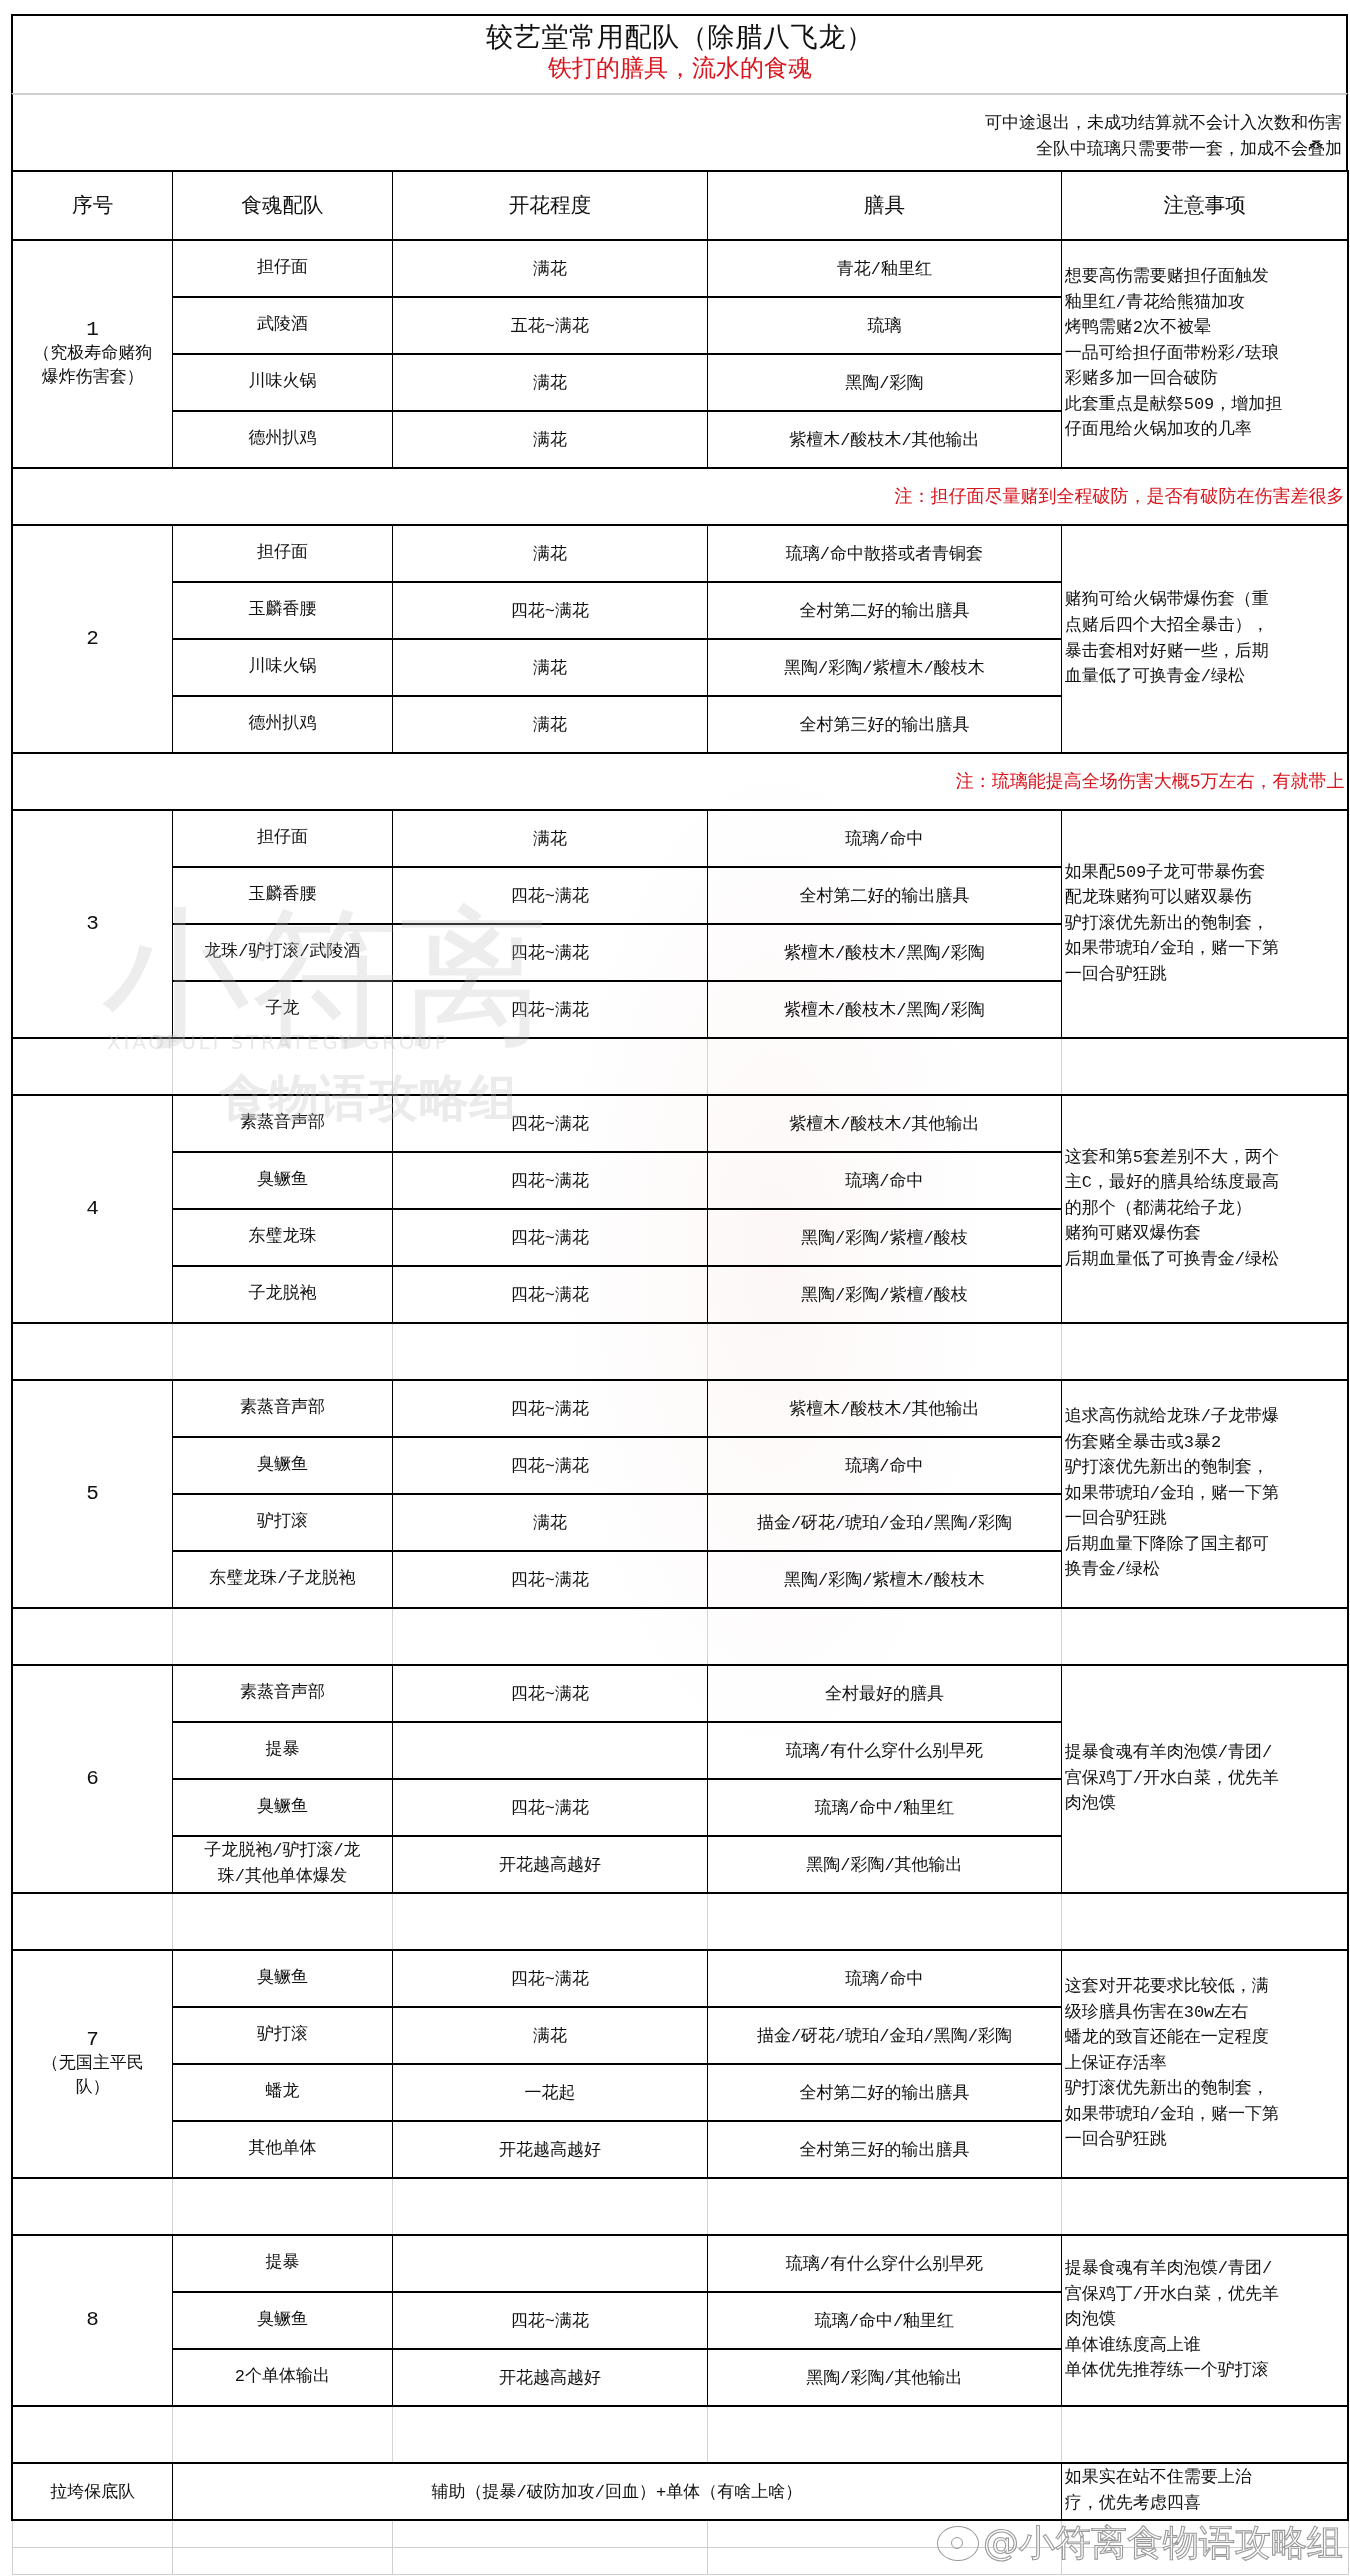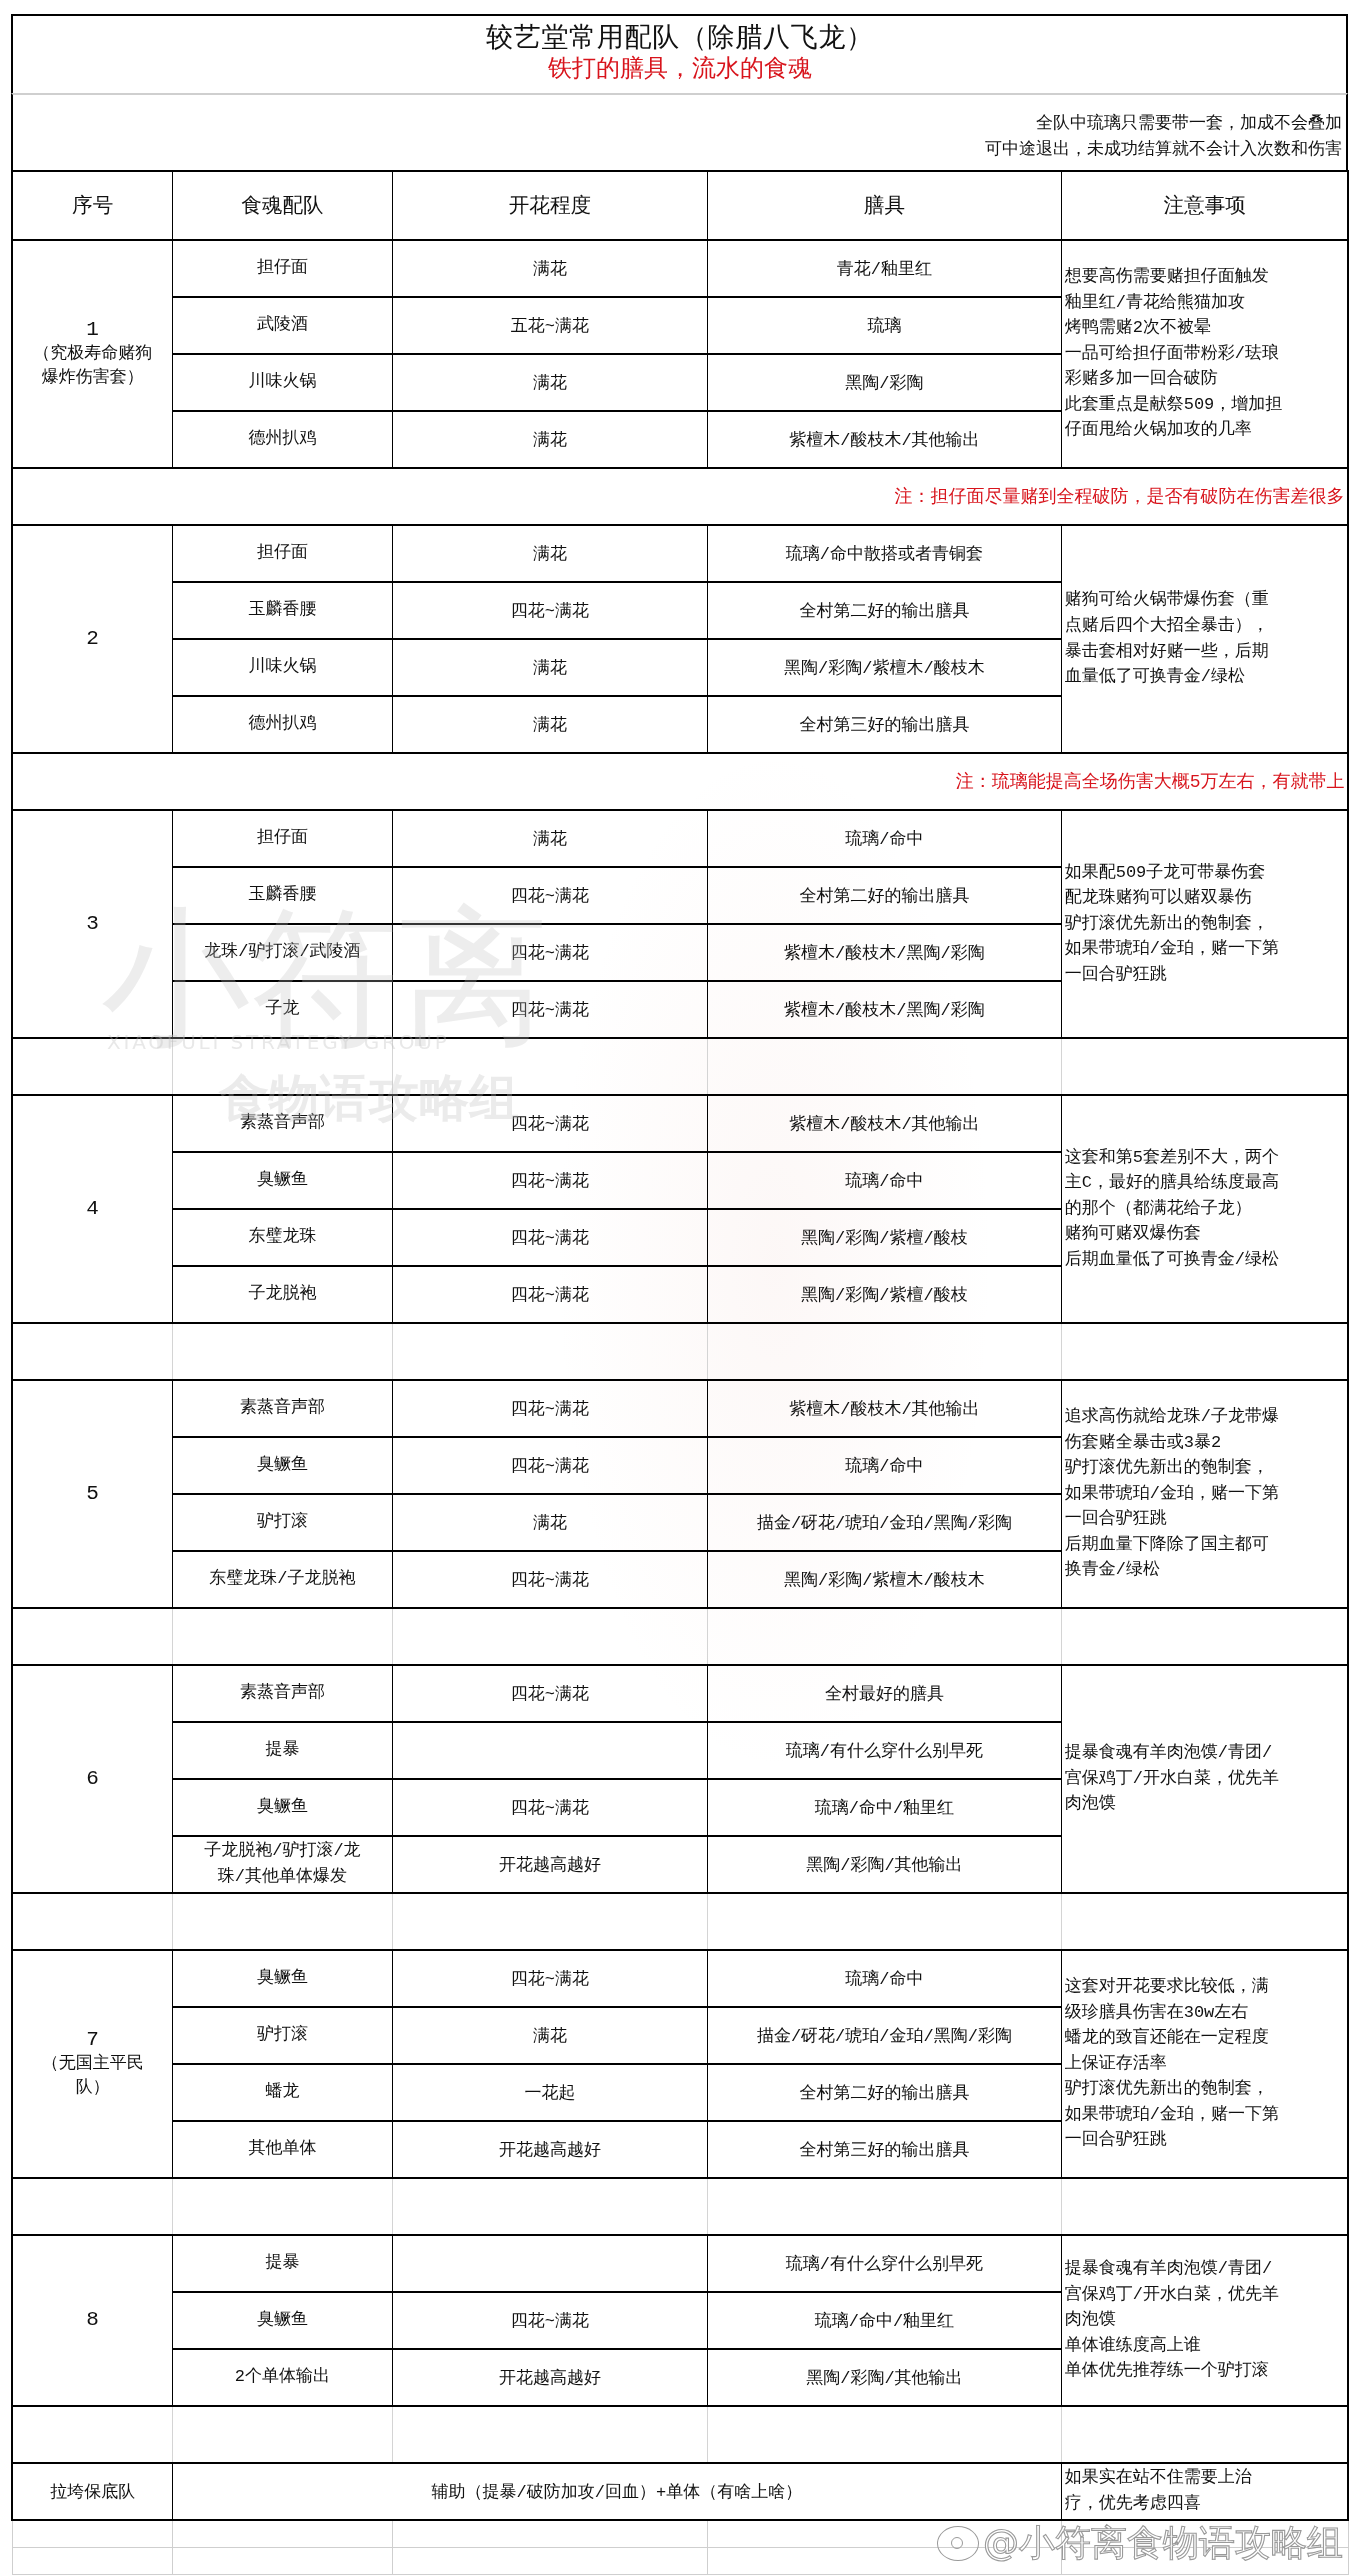--- a/index.html
+++ b/index.html
@@ -39,22 +39,22 @@
 <body>
 
 <div class="wm-shape"></div>
 
 <div class="sheet">
   <div class="title-block">
     <div class="title">较艺堂常用配队（除腊八飞龙）</div>
     <div class="subtitle">铁打的膳具，流水的食魂</div>
   </div>
   <div class="notes-block">
+    <div>可中途退出，未成功结算就不会计入次数和伤害</div>
     <div>全队中琉璃只需要带一套，加成不会叠加</div>
-    <div>可中途退出，未成功结算就不会计入次数和伤害</div>
   </div>
 
   <table>
     <colgroup>
       <col style="width:160px">
         <col style="width:220px">
         <col style="width:315px">
         <col style="width:354px">
         <col style="width:287px">
     </colgroup>

